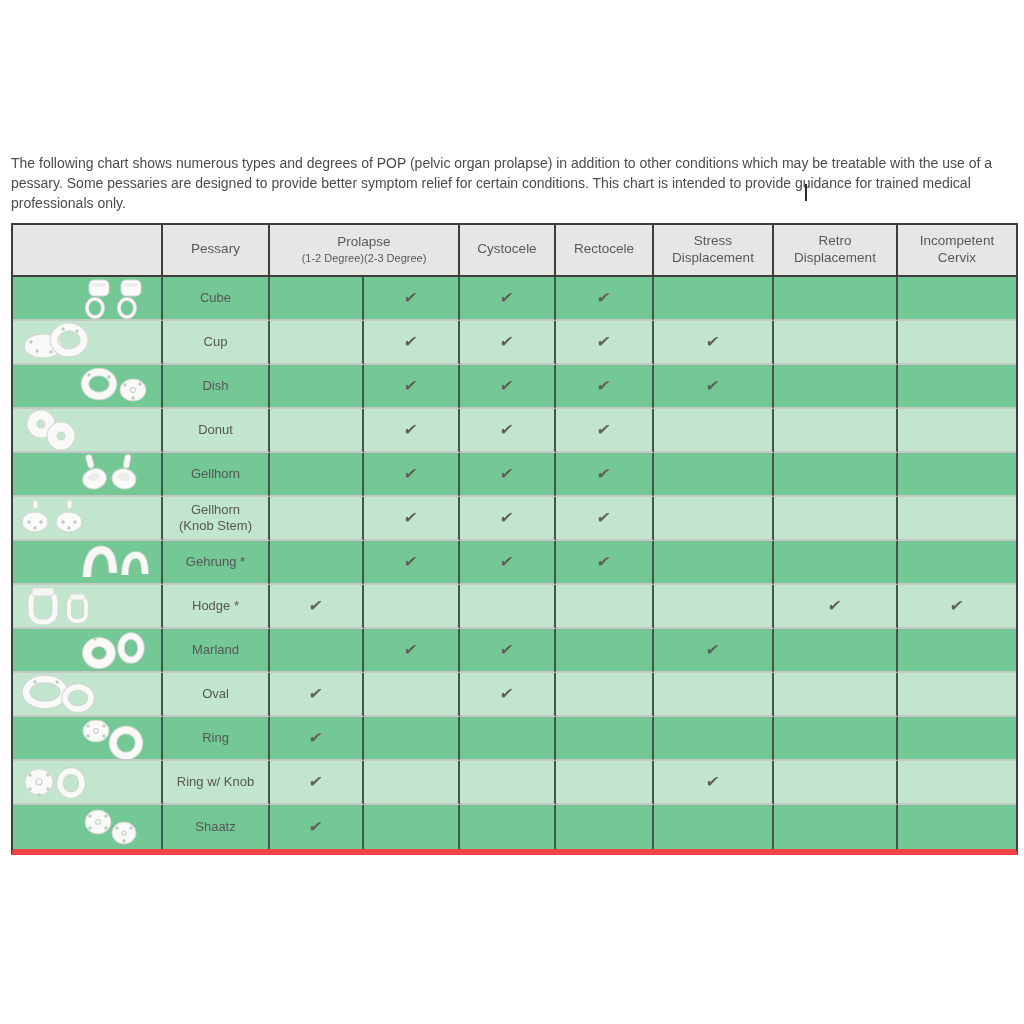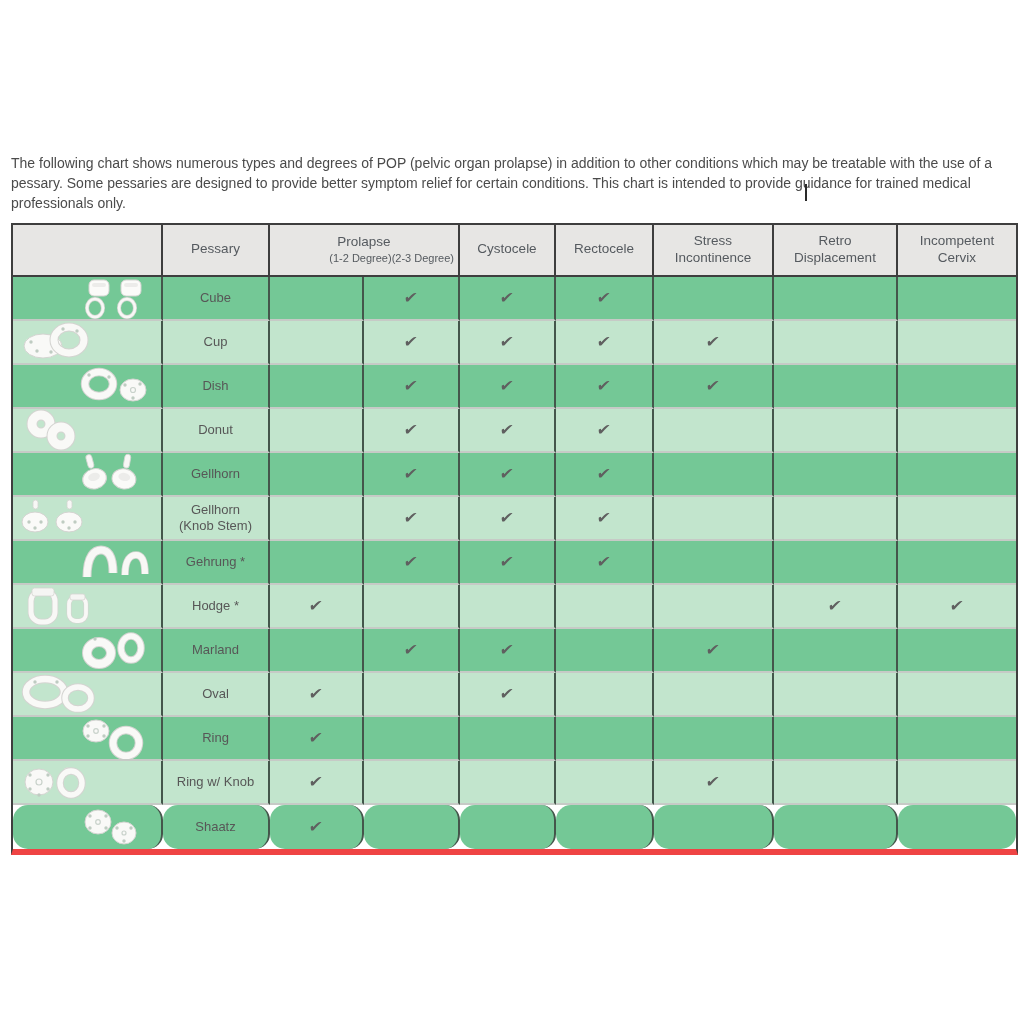--- a/index.html
+++ b/index.html
@@ -35,28 +35,28 @@
     margin-top:9px;border-collapse:separate;border-spacing:0;table-layout:fixed;
     width:1003px;border:2px solid var(--border-dark);border-bottom:6px solid #ef4444;
   }
   th{
     background:var(--header-bg);color:var(--header-text);font-weight:400;font-size:13.5px;
     height:52px;border-right:2px solid var(--border-dark);border-bottom:2px solid var(--border-dark);
     padding:0 4px;text-align:center;vertical-align:middle;line-height:1.22;
   }
   th:last-child{border-right:0;}
   .prolapse-degrees{
-    display:flex;justify-content:flex-end;font-size:11px;margin-top:2px;color:var(--header-text);
+    display:flex;justify-content:center;font-size:11px;margin-top:2px;color:var(--header-text);
   }
   td{
     height:44px;text-align:center;vertical-align:middle;padding:0;
     border-right:2px solid var(--border-vert);border-bottom:2px solid var(--border-horiz);
   }
   td:last-child{border-right:0;}
-  tr:last-child td{border-bottom:0;border-radius:15px;}
+  tr:last-child td{border-bottom:0;}
   tr.dark td{background:var(--row-dark);}
   tr.light td{background:var(--row-light);}
   td.name-cell{font-size:13px;color:var(--label-gray);line-height:1.2;padding:0 10px;margin-top:28px;}
   .check{
     display:inline-block;font-size:16px;color:var(--check-color);transform:skewX(-10deg);
   }
   .pessary-img{display:block;width:150px;height:42px;margin:0 auto;}
 </style>
 </head>
 <body>
@@ -82,21 +82,21 @@
         <th>Pessary</th>
         <th colspan="2">
           <div>Prolapse</div>
           <div class="prolapse-degrees">
             <span>(1-2 Degree)</span>
             <span>(2-3 Degree)</span>
           </div>
         </th>
         <th>Cystocele</th>
         <th>Rectocele</th>
-        <th>Stress Incontinence</th>
+        <th>Stress Displacement</th>
         <th>Retro Displacement</th>
         <th>Incompetent Cervix</th>
       </tr>
     </thead>
     <tbody>
         <tr class="dark">
           <td class="img-cell">
             <svg class="pessary-img" viewBox="0 0 150 42">
               <g transform="translate(66,0)">
                 <ellipse cx="16" cy="31" rx="8" ry="9" fill="none" stroke="#d7d7d4" stroke-width="4"></ellipse>

